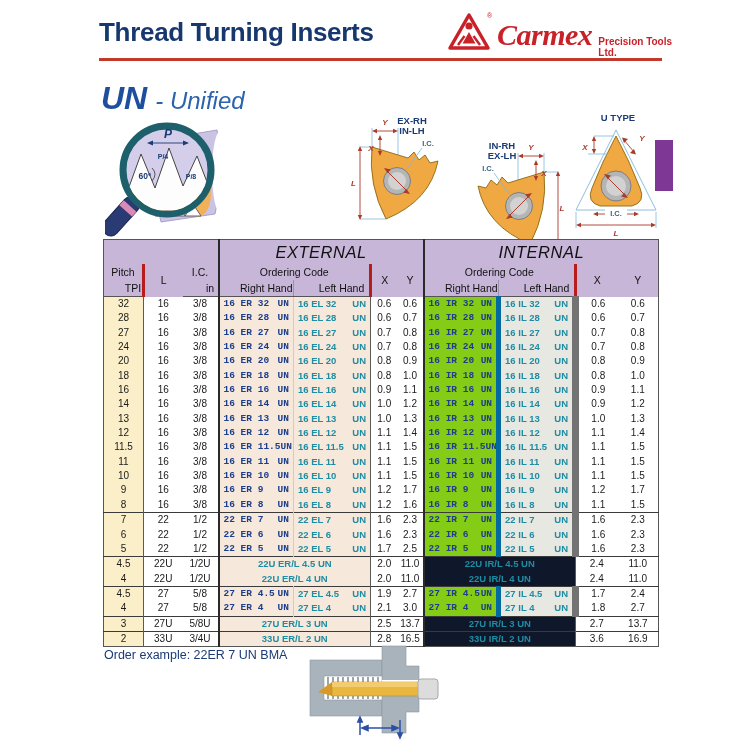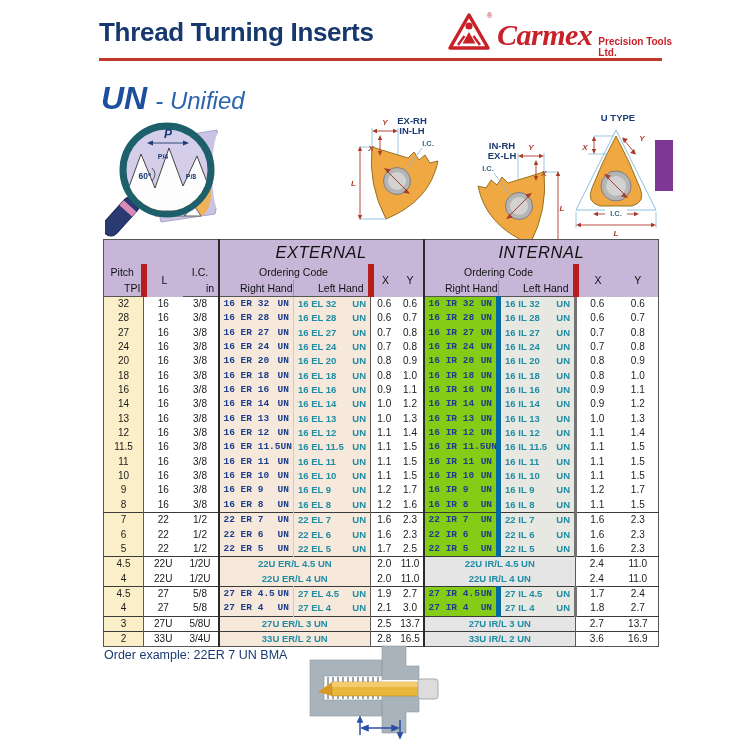--- a/index.html
+++ b/index.html
@@ -30,33 +30,33 @@
   .spec-table{position:absolute;left:103px;top:239px;width:555px;border-collapse:collapse;
               table-layout:fixed;font-size:10px;border:1px solid #555;}
   .spec-table th,.spec-table td{padding:0;margin:0;text-align:center;vertical-align:middle;
               font-weight:400;overflow:hidden;white-space:nowrap;}
   thead th{background:#C7B6D8;color:#111;}
   .rA th{height:24px;}
   .rB th{height:16px;font-size:10.5px;}
   .rC th{height:16px;font-size:10.5px;padding-left:20px;}
   .hBig{font-size:16.5px;font-weight:700;font-style:italic;letter-spacing:0.5px;}
   thead tr.rC th{border-bottom:1px solid #555;}
-  .bThin{border-right:6px solid #b91c1c;}
+  .bThin{border-right:3px solid #b91c1c;}
   .bThick{border-right:2px solid #2a2a2a;}
   .bLight{border-right:1px solid #9c8fb3;}
   tbody td{height:14.35px;line-height:14.35px;}
   td.pitch{background:#FAEFC9;border-right:1px solid #5a5a5a;}
   td.ic{border-right:2px solid #2a2a2a;}
   td.erh{background:#F6E9DC;border-right:1px solid #d8cbbd;}
   td.elh{background:#F6E9DC;border-right:1px solid #5a5a5a;}
   td.emerged{background:#F6E9DC;border-right:1px solid #5a5a5a;margin-top:29px;}
   td.ey{border-right:2px solid #2a2a2a;}
   td.irh{background:#84cc16;border-right:5px solid #0369a1;}
-  td.ilh{background:#E7E8E2;border-right:3px solid #737373;}
-  td.imerged{background:#e5e5e5;border-right:1px solid #5a5a5a;}
+  td.ilh{background:#E7E8E2;border-right:7px solid #737373;}
+  td.imerged{background:#0f172a;border-right:1px solid #5a5a5a;}
   tr.sep td{border-top:1.5px solid #3a3a3a;}
   .cf{display:flex;justify-content:space-between;align-items:center;padding:0 4px;
       font-weight:700;font-size:9.5px;}
   .cc{font-weight:700;font-size:9.5px;}
   .navy{color:#1C3E8C;font-family:Liberation Mono, monospace;}
   .teal{color:#1F8CA3;}
 
   
   .order-example{position:absolute;left:104px;top:648px;font-size:12.5px;color:#1A3B73;}
 

